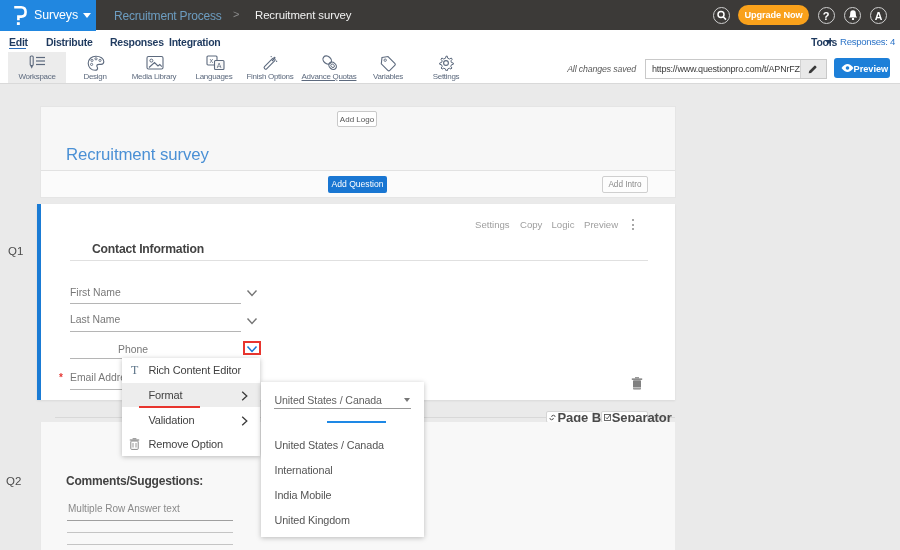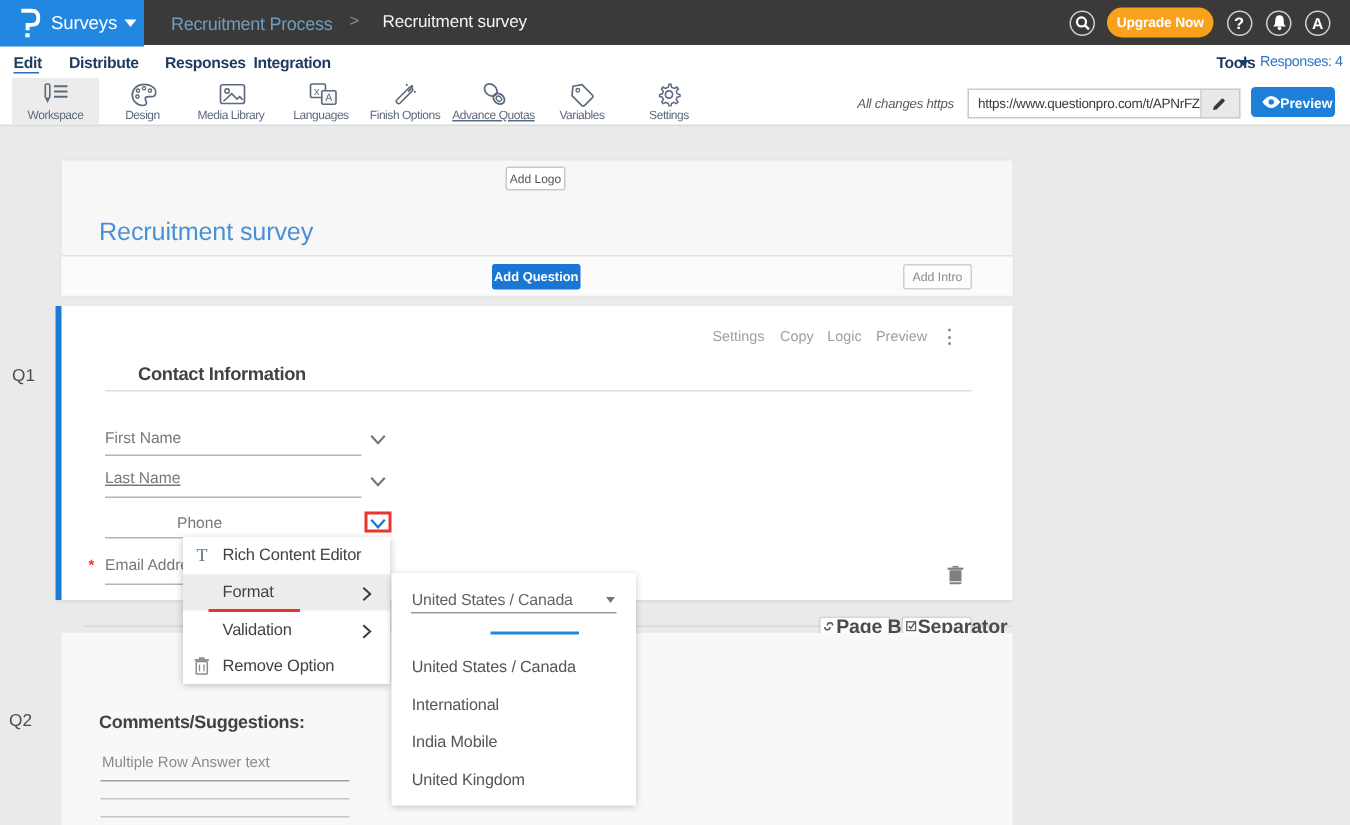--- a/index.html
+++ b/index.html
@@ -28,21 +28,21 @@
 #saved{left:536px;top:64px;width:100px;text-align:right;color:#5a5a5a;font-size:8.8px;font-style:italic;letter-spacing:-0.15px;}
 #urlbox{left:645px;top:58.5px;width:182px;height:20px;background:#fff;border:1px solid #c9c9c9;}
 #urltxt{left:652px;top:63.5px;color:#3a3a3a;font-size:9px;letter-spacing:-0.2px;width:150px;overflow:hidden;white-space:nowrap;}
 #pencbg{left:800px;top:59.5px;width:26px;height:18px;background:#e9e9e9;border-left:1px solid #d2d2d2;}
 #prevbtn{left:834px;top:58px;width:56px;height:20px;background:#1d7fd8;border-radius:3px;color:#fff;}
 
 #hdrcard{left:40px;top:106px;width:636px;height:91.5px;background:#f7f7f7;border:1px solid #e5e5e5;}
 #addlogo{left:337px;top:111px;width:40px;height:16px;background:#fff;border:1px solid #c9c9c9;border-radius:2px;color:#555;font-size:8px;text-align:center;line-height:15px;}
 #title{left:66px;top:144.5px;color:#4a90d5;font-size:16.8px;letter-spacing:-0.1px;}
 #hdrdiv{left:41px;top:170px;width:634px;border-top:1px solid #e2e2e2;background:#fbfbfb;height:26.5px;}
-#addq{left:328px;top:175.5px;width:59px;height:17px;background:#1976d2;border-radius:2px;color:#fff;font-size:8.6px;font-weight:bold;text-align:center;line-height:17px;}
+#addq{left:328px;top:175.5px;width:59px;height:17px;background:#1976d2;border-radius:2px;color:#fff;font-size:8.6px;font-weight:normal;text-align:center;line-height:17px;}
 #addi{left:602px;top:175.5px;width:46px;height:17px;background:#fdfdfd;border:1px solid #cfcfcf;border-radius:2px;color:#8a8a8a;font-size:8.2px;text-align:center;line-height:15px;}
 .qlab{color:#4c4c4c;font-size:11.5px;}
 #q1card{left:37px;top:203.5px;width:638px;height:196.5px;background:#fff;border-left:4px solid #1a7bd4;box-shadow:0 1px 2px rgba(0,0,0,0.08);}
 .qlink{top:218.5px;color:#9e9e9e;font-size:9.6px;}
 .dot{width:2.4px;height:2.4px;border-radius:50%;background:#8a8a8a;left:632px;}
 #q1h{left:70px;top:242px;color:#424242;font-size:12.2px;font-weight:bold;letter-spacing:-0.2px;margin-left:22px;}
 #q1div{left:70px;top:260px;width:578px;border-top:1px solid #e0e0e0;}
 .flab{left:70px;color:#787878;font-size:10.4px;}
 .fline{left:70px;width:170.5px;border-top:1px solid #b5b5b5;}
 .chev{left:245px;width:14px;height:14px;}
@@ -163,21 +163,21 @@
 <path d="M2 2.5 L8 1.5 L14.8 8.3 Q15.8 9.3 14.8 10.3 L9.8 15.3 Q8.8 16.3 7.8 15.3 L1.3 8.8 Z" fill="none" stroke="#5d6a7e" stroke-width="1.1"></path>
 <circle cx="5.2" cy="5.2" r="1.2" fill="none" stroke="#5d6a7e" stroke-width="0.9"></circle>
 </svg>
 <div class="abs tlab" style="left:353px;">Variables</div>
 
 <svg class="abs ticon" style="left:438px;" width="16" height="16" viewBox="0 0 16 16">
 <circle cx="8" cy="8" r="2.4" fill="none" stroke="#5d6a7e" stroke-width="1.1"></circle>
 <path d="M8 1.2 L9.3 1.2 L9.7 3.2 L11.5 4 L13.3 3 L14.2 4.3 L12.9 5.9 L13.4 7.5 L15.3 8 L15.3 9.3 L13.4 9.8 L12.8 11.5 L14 13 L13 14.1 L11.3 13.2 L9.7 14 L9.3 15.8 L8 15.8 L7.5 14 L5.8 13.2 L4.1 14.1 L3.1 13 L4.2 11.5 L3.6 9.8 L1.7 9.3 L1.7 8 L3.6 7.5 L4.2 5.9 L3 4.3 L3.9 3 L5.7 4 L7.5 3.2 Z" fill="none" stroke="#5d6a7e" stroke-width="1"></path>
 </svg>
 <div class="abs tlab" style="left:411px;">Settings</div>
-<div class="abs" id="saved">All changes https</div>
+<div class="abs" id="saved">All changes saved</div>
 <div class="abs" id="urlbox"></div>
 <div class="abs" id="urltxt">https://www.questionpro.com/t/APNrFZ</div>
 <div class="abs" id="pencbg"></div>
 <svg class="abs" style="left:807px;top:63.5px;" width="11" height="11" viewBox="0 0 13 13">
       <path d="M2 11 L2.6 8.4 L8.8 2.2 Q9.5 1.5 10.3 2.3 L10.9 2.9 Q11.7 3.7 11 4.4 L4.8 10.6 Z" fill="#3a3a3a"></path>
     </svg>
 <div class="abs" id="prevbtn"></div>
 <svg class="abs" style="left:841px;top:63px;" width="13" height="10" viewBox="0 0 13 10">
       <path d="M0.5 5 Q6.5 -3 12.5 5 Q6.5 13 0.5 5Z" fill="#fff"></path>
       <circle cx="6.5" cy="5" r="1.8" fill="#1d7fd8"></circle>
@@ -200,21 +200,21 @@
 <div class="abs dot" style="top:219px;"></div>
 <div class="abs dot" style="top:223.5px;"></div>
 <div class="abs dot" style="top:228px;"></div>
 <div class="abs" id="q1h">Contact Information</div>
 <div class="abs" id="q1div"></div>
 <div class="abs flab" style="top:286.5px;">First Name</div>
 <div class="abs fline" style="top:303.4px;"></div>
 <svg class="abs chev" style="top:286px;" viewBox="0 0 14 14">
       <path d="M2.5 4.5 L7 9.5 L11.5 4.5" fill="none" stroke="#757575" stroke-width="1.4"></path>
     </svg>
-<div class="abs flab" style="top:314px;text-decoration:underline;">Last Name</div>
+<div class="abs flab" style="top:314px;">Last Name</div>
 <div class="abs fline" style="top:330.6px;"></div>
 <svg class="abs chev" style="top:313.5px;" viewBox="0 0 14 14">
       <path d="M2.5 4.5 L7 9.5 L11.5 4.5" fill="none" stroke="#757575" stroke-width="1.4"></path>
     </svg>
 <div class="abs flab" style="top:343.5px;padding-left:48px;">Phone</div>
 <div class="abs fline" style="top:358px;"></div>
 <svg class="abs chev" style="left:244.5px;top:341.5px;z-index:6;" viewBox="0 0 14 14">
       <path d="M2.5 4.5 L7 9.5 L11.5 4.5" fill="none" stroke="#1976d2" stroke-width="1.5"></path>
     </svg>
 <div class="abs" id="redbox"></div>

